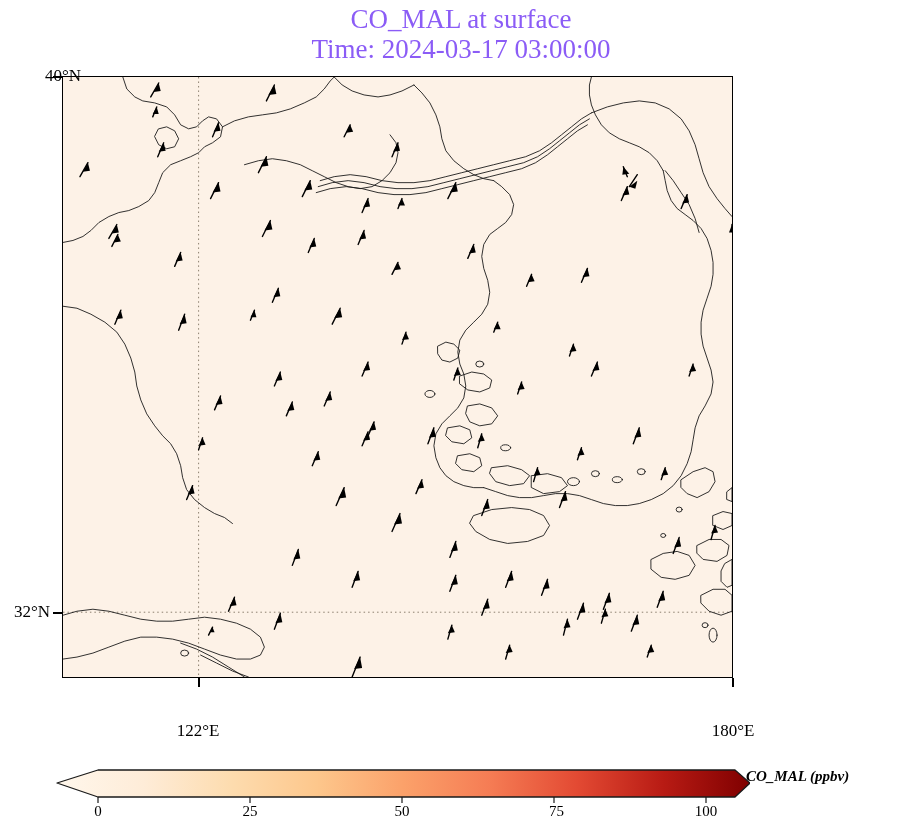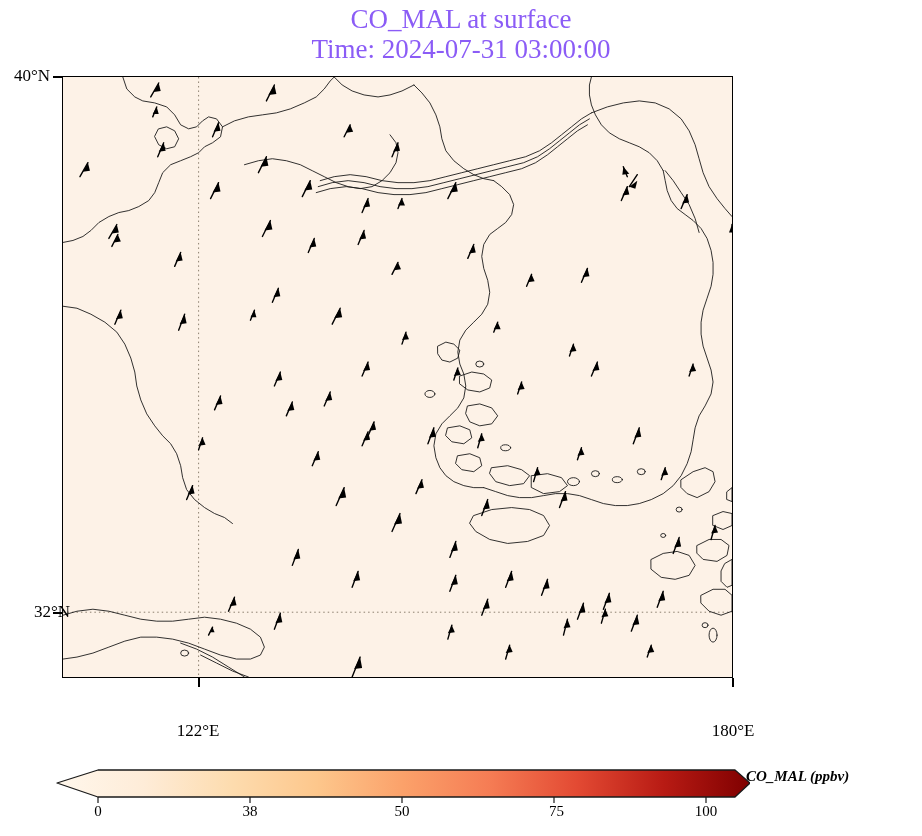--- a/index.html
+++ b/index.html
@@ -51,21 +51,21 @@
     white-space:nowrap;
   }
 </style>
 </head>
 <body>
 
 <div id="figure">
 
   <div id="title-block">
     <span id="title-line1">CO_MAL at surface</span>
-    <span id="title-line2">Time: 2024-07-31 03:00:00</span>
+    <span id="title-line2">Time: 2024-03-17 03:00:00</span>
   </div>
 
   <div id="axes">
     <svg id="map-svg" viewBox="0 0 671 602" preserveAspectRatio="none">
 
       <rect x="0" y="0" width="671" height="602" fill="#fdf2e7"></rect>
 
       <g stroke="#8c7f6e" stroke-width="1" stroke-dasharray="1.5,3" fill="none">
         <line x1="136" y1="0" x2="136" y2="602"></line>
         <line x1="0" y1="537" x2="671" y2="537"></line>
@@ -515,24 +515,24 @@
           </g>
         <g>
             <line x1="586" y1="582" x2="590" y2="570"></line>
             <polygon points="590,570 586,578 593,577" stroke="none"></polygon>
           </g>
       </g>
     </svg>
   </div>
 
   <div class="tick-mark" style="left:53px;top:76px;width:9px;height:1.6px;"></div>
-  <div class="ytick-label" style="left:0px;top:66px;width:50px;">40°N</div>
+  <div class="ytick-label" style="left:0px;top:66px;width:50px;padding-left:31px;">40°N</div>
 
   <div class="tick-mark" style="left:53px;top:612px;width:9px;height:1.6px;"></div>
-  <div class="ytick-label" style="left:0px;top:602px;width:50px;padding-left:20px;">32°N</div>
+  <div class="ytick-label" style="left:0px;top:602px;width:50px;">32°N</div>
 
   <div class="tick-mark" style="left:198px;top:678px;width:1.6px;height:9px;"></div>
   <div class="xtick-label" style="left:148px;top:689px;width:100px;">122°E</div>
 
   <div class="tick-mark" style="left:732px;top:678px;width:1.6px;height:9px;"></div>
   <div class="xtick-label" style="left:683px;top:689px;width:100px;">180°E</div>
 
   <div id="colorbar-wrap">
     <svg id="cbar-svg" viewBox="0 0 700 44" preserveAspectRatio="none">
       <defs>
@@ -554,21 +554,21 @@
       <g stroke="#1a1a1a" stroke-width="1.2">
         <line x1="48" y1="35" x2="48" y2="41"></line>
         <line x1="200" y1="35" x2="200" y2="41"></line>
         <line x1="352" y1="35" x2="352" y2="41"></line>
         <line x1="504" y1="35" x2="504" y2="41"></line>
         <line x1="656" y1="35" x2="656" y2="41"></line>
       </g>
     </svg>
 
     <div class="cbtick-label" style="left:68px;top:803px;width:60px;">0</div>
-    <div class="cbtick-label" style="left:220px;top:803px;width:60px;">38</div>
+    <div class="cbtick-label" style="left:220px;top:803px;width:60px;">25</div>
     <div class="cbtick-label" style="left:372px;top:803px;width:60px;">50</div>
     <div class="cbtick-label" style="left:504px;top:803px;width:60px;text-align:right;">75</div>
     <div class="cbtick-label" style="left:676px;top:803px;width:60px;">100</div>
 
     <div id="cbar-title">CO_MAL (ppbv)</div>
   </div>
 
 </div>
 
 </body></html>

